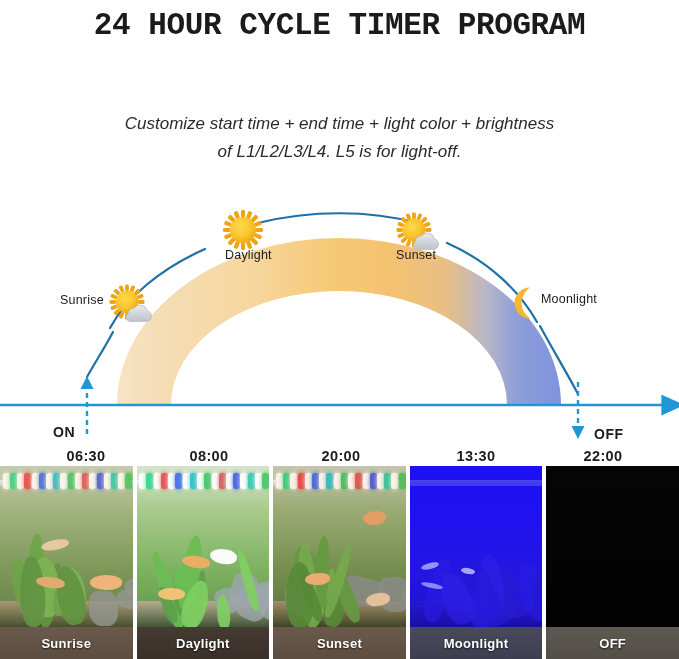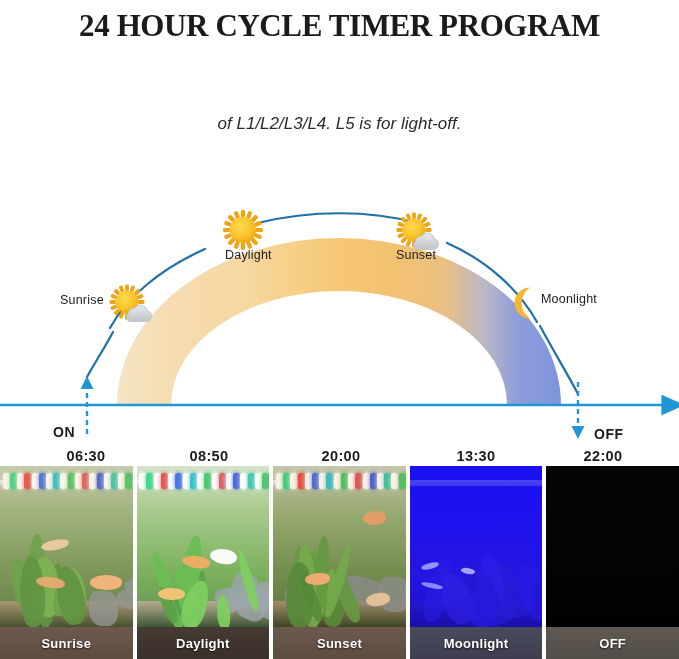--- a/index.html
+++ b/index.html
@@ -8,21 +8,21 @@
     background:#ffffff;
     font-family:"Liberation Sans", sans-serif;
     overflow:hidden;
     position:relative;
   }
   #page{position:relative;width:679px;height:659px;overflow:hidden;background:#fff;}
 
   
   .title-block{position:absolute;left:0;top:0;width:679px;text-align:center;}
   .title-line{
-    font-family:Liberation Serif, serif;
+    font-family:Liberation Mono, monospace;
     font-weight:bold;
     font-size:31px;
     letter-spacing:-0.4px;
     color:#1b1b1b;
     line-height:39px;
     white-space:nowrap;
     -webkit-font-smoothing:antialiased;
   }
   .title-line.l1{padding-top:6px;}
   .title-line.l2{padding-top:2px;}
@@ -109,20 +109,21 @@
 </head>
 <body>
 
 <div id="page">
 
   <div class="title-block">
     <div class="title-line l1">24 HOUR CYCLE TIMER PROGRAM</div>
   </div>
 
   <div class="subtitle-block">
+    <div class="subtitle-line">Customize start time + end time + light color + brightness</div>
     <div class="subtitle-line">of L1/L2/L3/L4. L5 is for light-off.</div>
   </div>
 
   <div id="diagram">
 
     <svg width="679" height="280" viewBox="0 0 679 280">
       <defs>
 
         <linearGradient id="arcGrad" x1="0" y1="0" x2="1" y2="0">
           <stop offset="0.00" stop-color="#f6e4c4"></stop>
@@ -275,21 +276,21 @@
     <div class="diag-label sunrise">Sunrise</div>
     <div class="diag-label daylight">Daylight</div>
     <div class="diag-label sunset">Sunset</div>
     <div class="diag-label moonlight">Moonlight</div>
 
     <div class="axis-word on">ON</div>
     <div class="axis-word off">OFF</div>
 
     <div id="tick-labels">
         <div class="tick-label" style="left: 86px;">06:30</div>
-        <div class="tick-label" style="left: 209px;">08:50</div>
+        <div class="tick-label" style="left: 209px;">08:00</div>
         <div class="tick-label" style="left: 341px;">20:00</div>
         <div class="tick-label" style="left: 476px;">13:30</div>
         <div class="tick-label" style="left: 603px;">22:00</div>
       </div>
   </div>
 
   <div id="strip">
       <div class="panel">
         <div class="photo">
           <div class="aq-water" style="background: linear-gradient(rgb(185, 201, 180) 0%, rgb(143, 174, 124) 22%, rgb(95, 138, 74) 55%, rgb(63, 106, 51) 85%, rgb(44, 74, 36) 100%);"></div>

